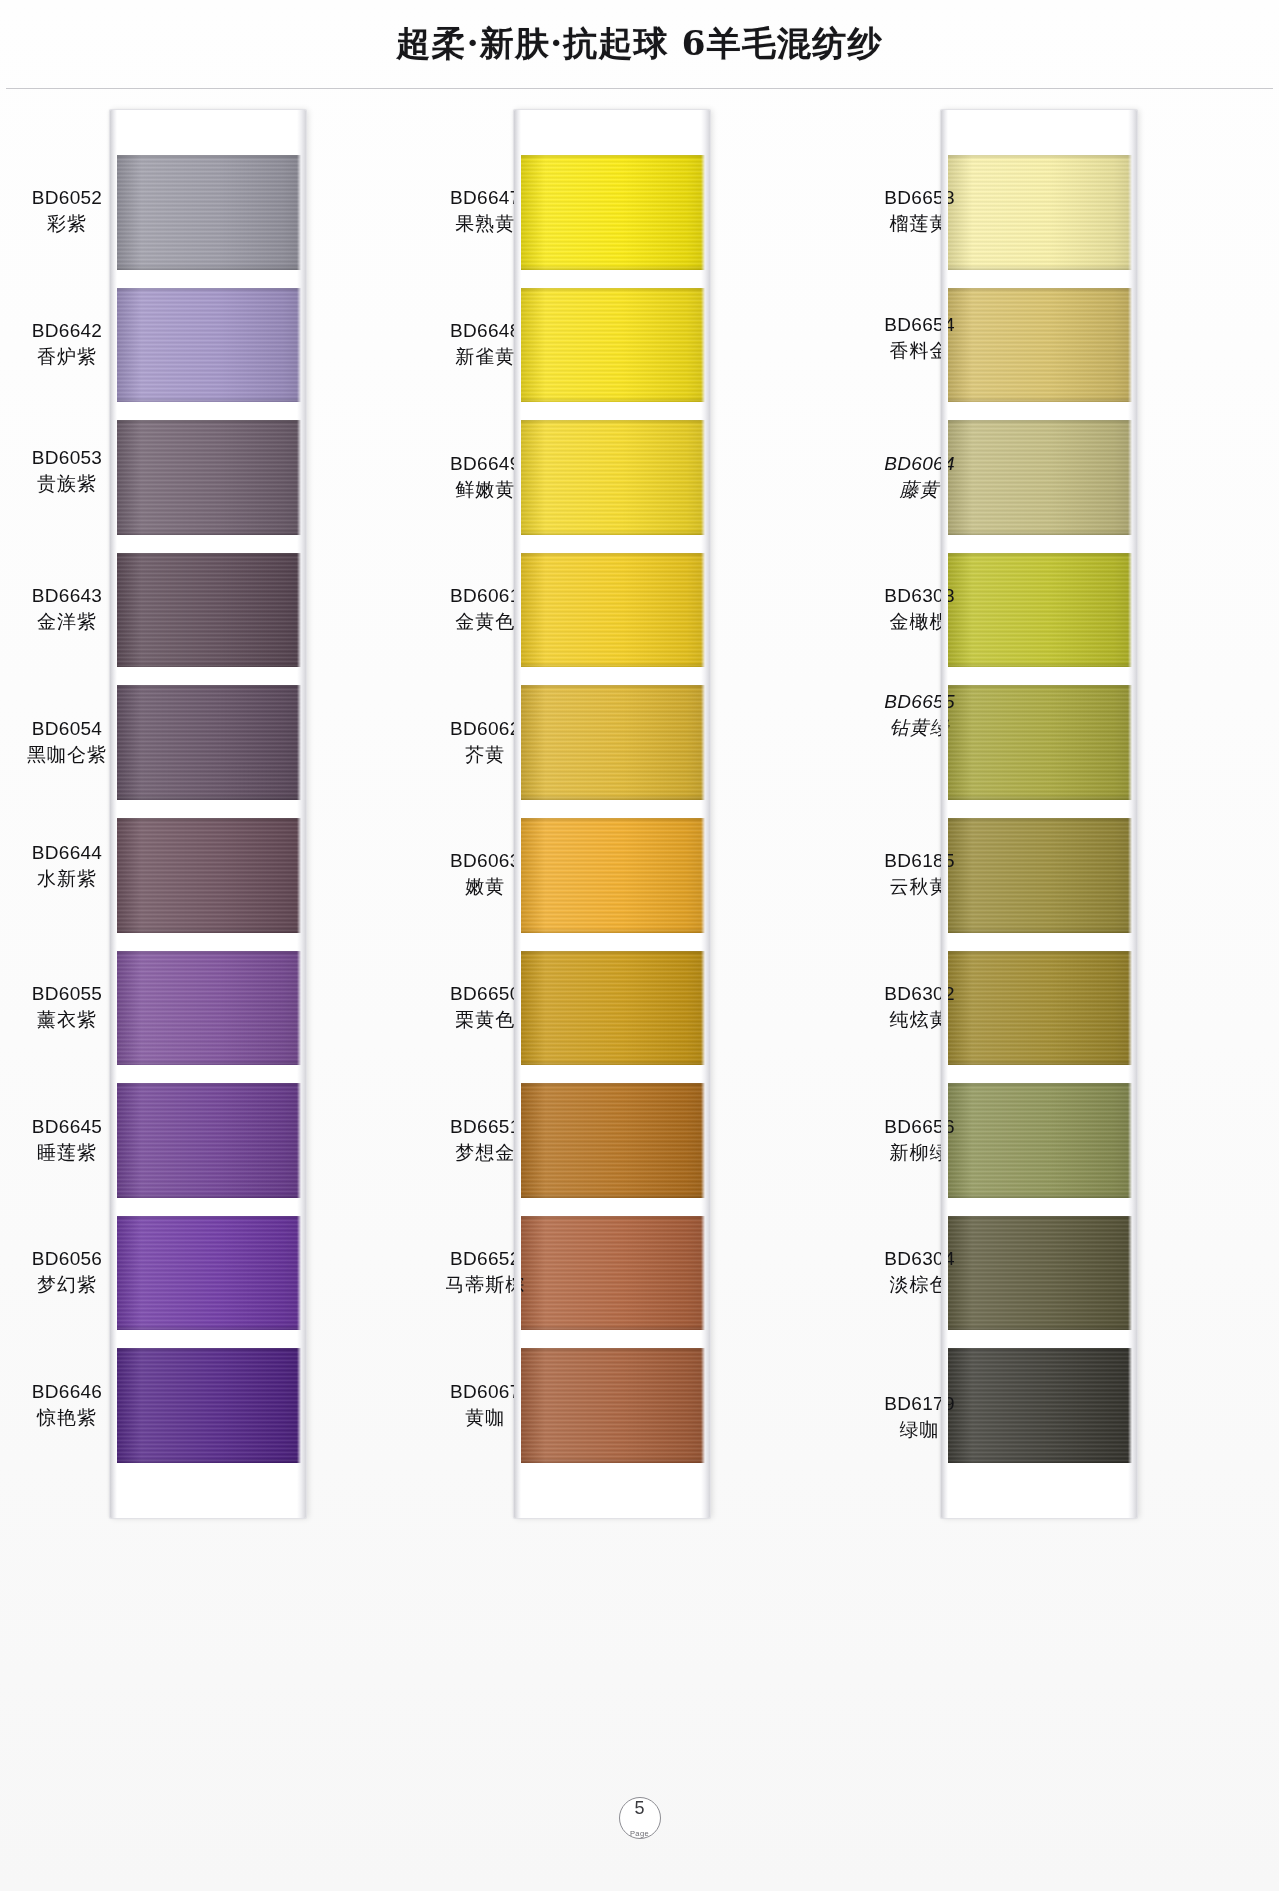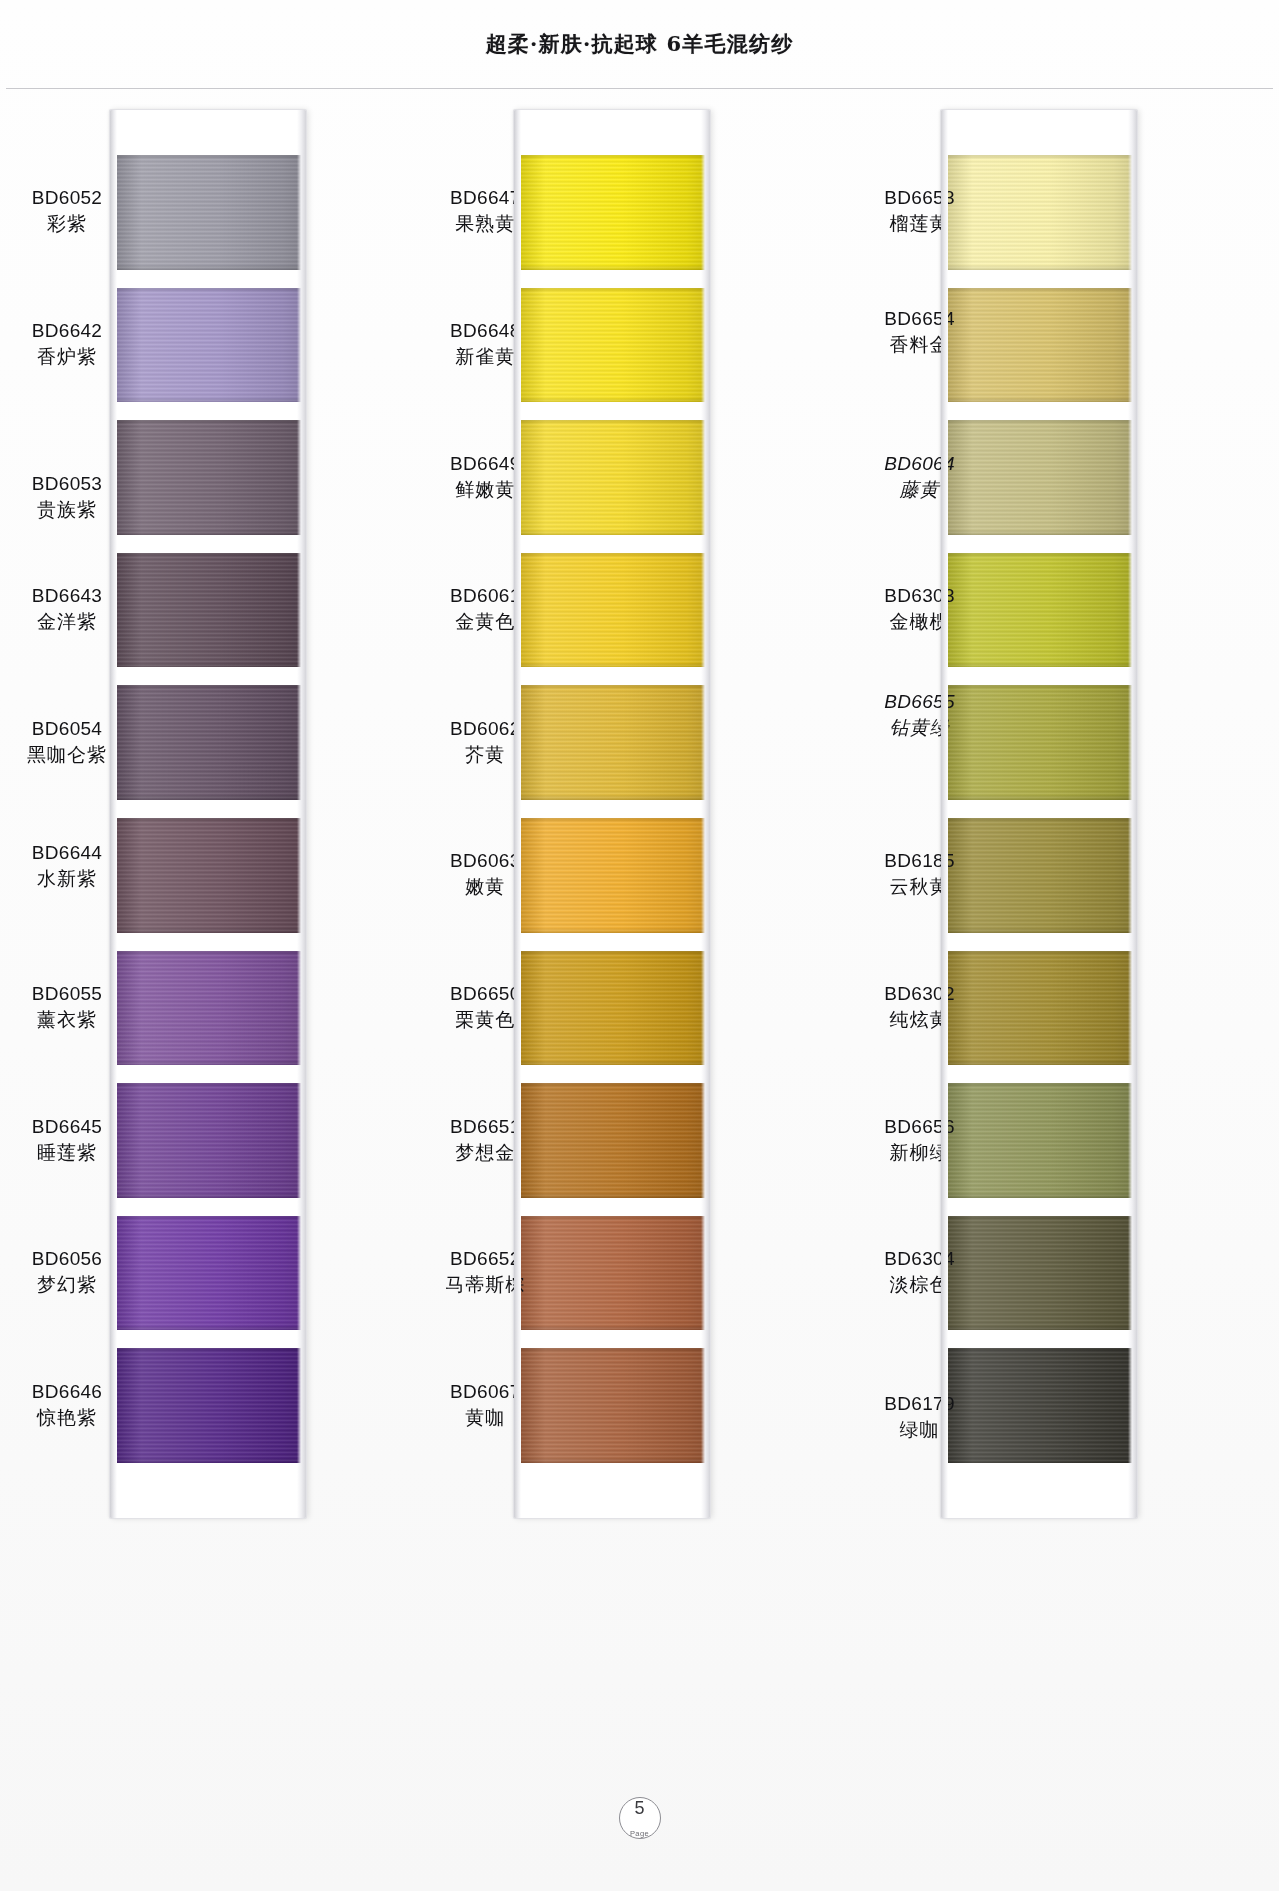--- a/index.html
+++ b/index.html
@@ -12,21 +12,21 @@
     position:relative;width:1279px;height:1891px;
     background:linear-gradient(180deg,#fefefe 0%,#fbfbfb 55%,#f7f7f7 100%);
   }
   
   .header{
     position:absolute;top:0;left:0;width:1279px;height:88px;
     display:flex;align-items:center;justify-content:center;
   }
   .title{
     font-family:"DejaVu Serif","Liberation Serif",serif;
-    font-size:21px;font-weight:700;color:#17171a;
+    font-size:34px;font-weight:700;color:#17171a;
     letter-spacing:1.2px;white-space:nowrap;
     text-shadow:0 0 1px rgba(0,0,0,.25);
   }
   .rule{
     position:absolute;top:88px;left:6px;width:1267px;height:1px;
     background:#c9c9cd;
   }
   
   .cols{
     position:absolute;top:100px;left:0;width:1279px;height:1430px;
@@ -168,21 +168,21 @@
         </div>
       <div class="labels">
           <div class="lbl" style="top: 86.3px;">
             <span class="code">BD6052</span>
             <span class="cname">彩紫</span>
           </div>
           <div class="lbl" style="top: 218.9px;">
             <span class="code">BD6642</span>
             <span class="cname">香炉紫</span>
           </div>
-          <div class="lbl" style="top: 372px;">
+          <div class="lbl" style="top: 346px;">
             <span class="code">BD6053</span>
             <span class="cname">贵族紫</span>
           </div>
           <div class="lbl" style="top: 484.1px;">
             <span class="code">BD6643</span>
             <span class="cname">金洋紫</span>
           </div>
           <div class="lbl" style="top: 616.7px;">
             <span class="code">BD6054</span>
             <span class="cname">黑咖仑紫</span>
@@ -336,21 +336,21 @@
           <div class="swatch" style="top: 1238.4px; height: 114.6px; background: rgb(59, 58, 51);">
             <div class="threads"></div>
             <div class="sheen"></div>
           </div>
         </div>
       <div class="labels">
           <div class="lbl" style="top: 86.3px;">
             <span class="code">BD6653</span>
             <span class="cname">榴莲黄</span>
           </div>
-          <div class="lbl" style="top: 207px;">
+          <div class="lbl" style="top: 213px;">
             <span class="code">BD6654</span>
             <span class="cname">香料金</span>
           </div>
           <div class="lbl" style="top: 351.5px; font-style: italic;">
             <span class="code">BD6064</span>
             <span class="cname">藤黄</span>
           </div>
           <div class="lbl" style="top: 484.1px; text-align: center;">
             <span class="code">BD6303</span>
             <span class="cname">金橄榄</span>

